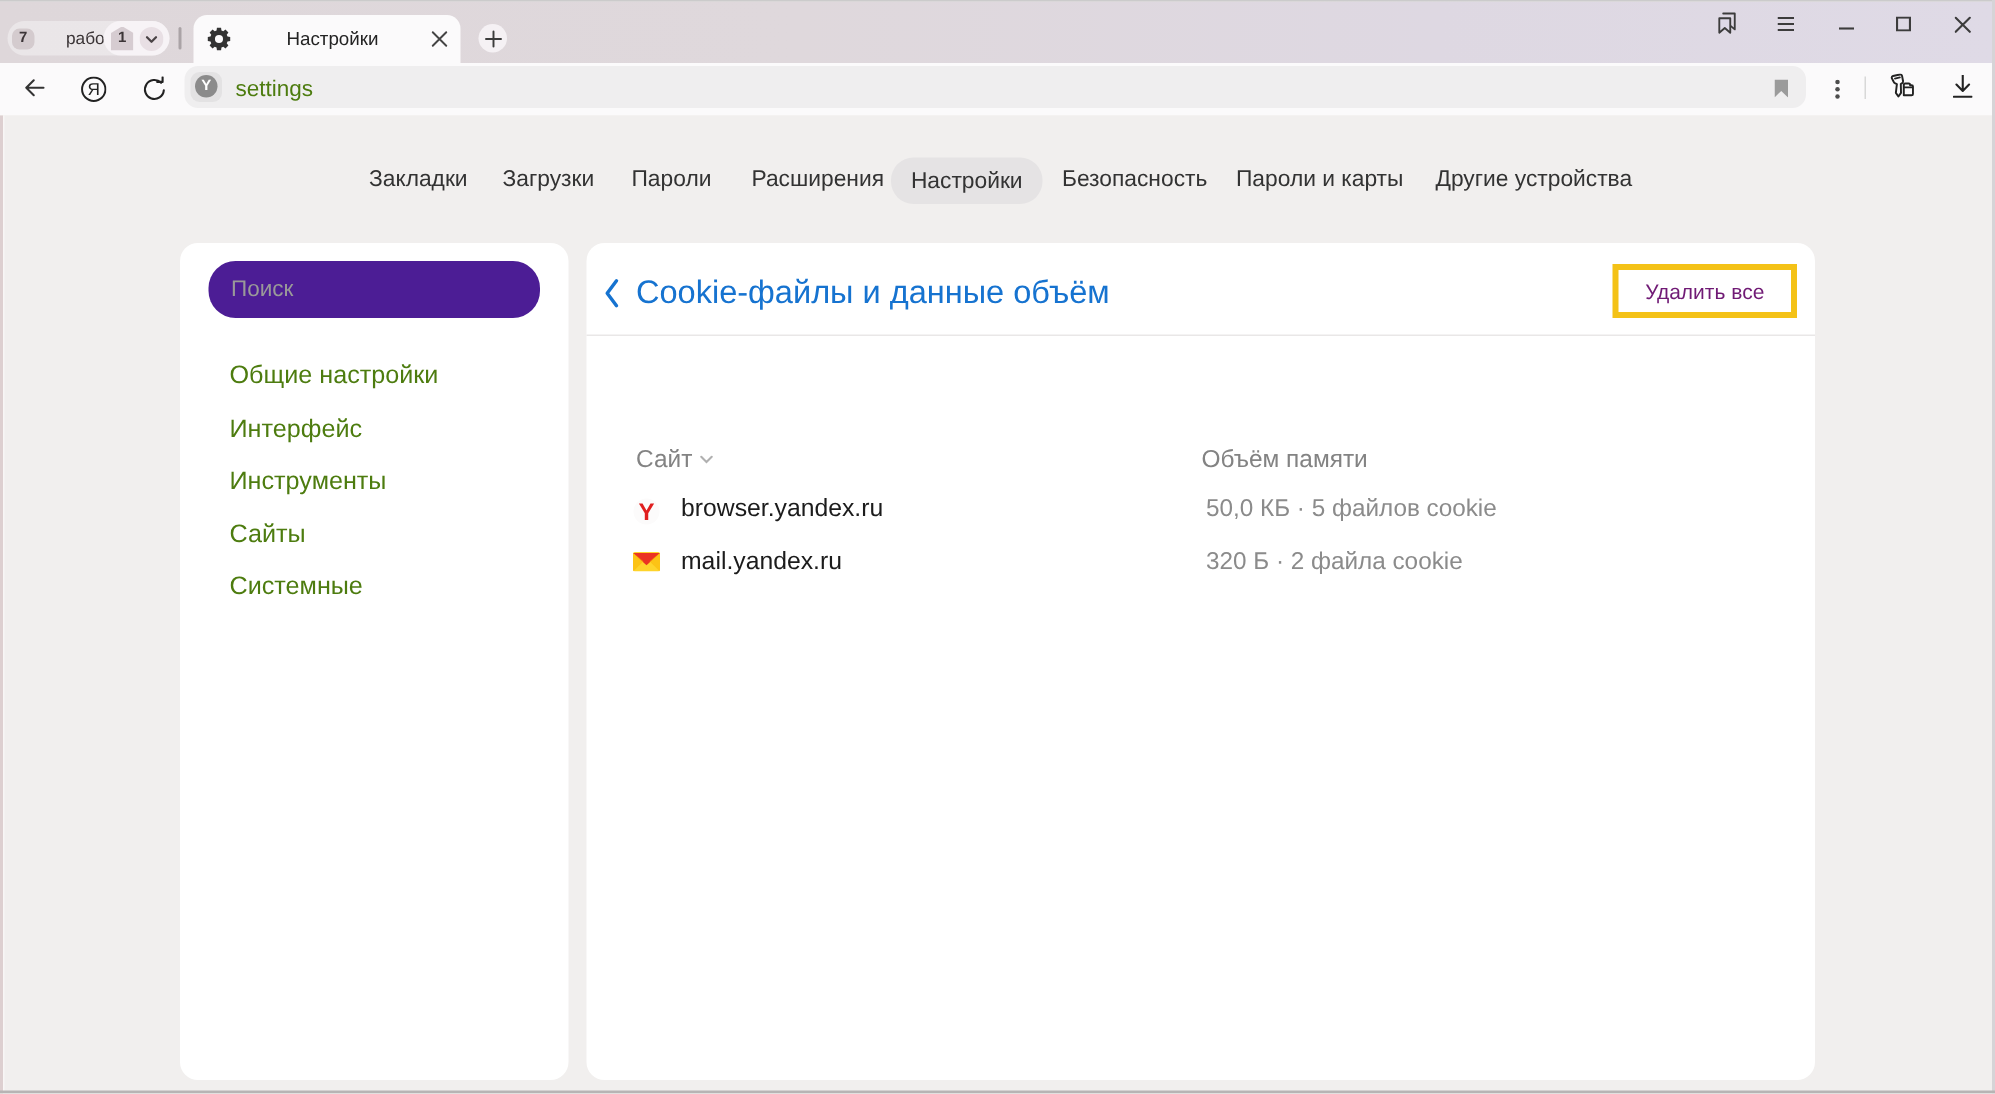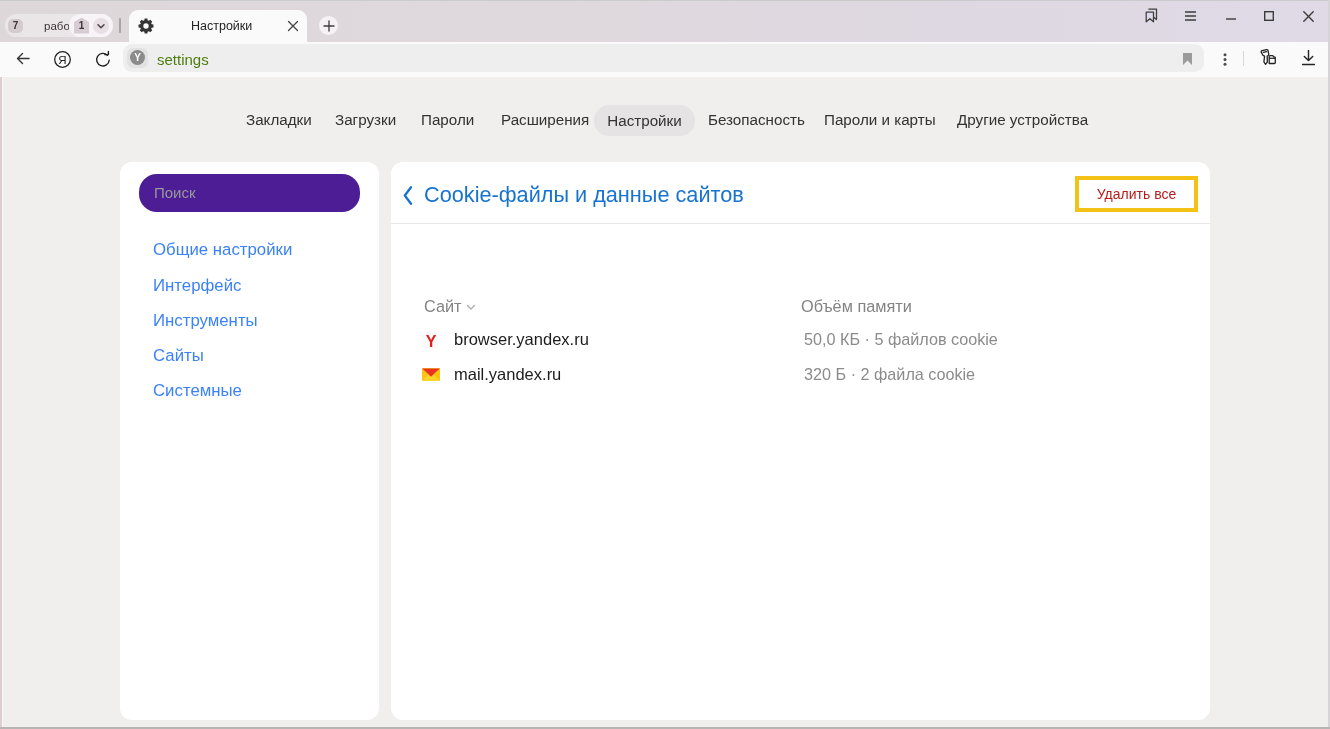--- a/index.html
+++ b/index.html
@@ -31,27 +31,27 @@
  color:#fff;font-size:10px;font-weight:bold;display:flex;align-items:center;justify-content:center}
 #addr{position:absolute;left:157px;top:9px;font-size:15px;color:#4d7c0f}
 
 #page{position:absolute;left:0;top:77px;width:1330px;height:652px;background:#f1efee}
 #nav{position:absolute;left:0;top:0;width:1208px;height:60px;font-size:15.2px;color:#333}
 #nav span{position:absolute;top:34px}
 #nav .sel{background:#e5e3e4;border-radius:15px;top:28px;padding:7px 0;text-align:center;width:101px}
 #sidebar{position:absolute;left:120px;top:85px;width:259px;height:558px;background:#fff;border-radius:12px}
 #search{position:absolute;left:19px;top:12px;width:221px;height:38px;border-radius:18px;background:#4c1d95}
 #search span{position:absolute;left:15px;top:10px;font-size:15px;color:#999}
-.sitem{position:absolute;left:33px;font-size:16.8px;color:#3b82f6}
+.sitem{position:absolute;left:33px;font-size:16.8px;color:#4d7c0f}
 #content{position:absolute;left:391px;top:85px;width:819px;height:558px;background:#fff;border-radius:12px}
 #chead{position:absolute;left:33px;top:20px;font-size:21.7px;color:#1673d0}
 #cback{position:absolute;left:11px;top:23px}
 #delbox{position:absolute;left:684px;top:14px;width:123px;height:36px;border:4px solid #f4c217;background:#fff;
  display:flex;align-items:center;justify-content:center}
-#delbox span{font-size:14px;color:#b91c1c}
+#delbox span{font-size:14px;color:#701a75}
 #cdiv{position:absolute;left:0;top:61px;width:819px;height:1px;background:#e9e7e7}
 #totmem{position:absolute;left:31px;top:86px;font-size:16px;font-weight:bold;color:#111}
 .ghdr{position:absolute;top:135px;font-size:16.3px;color:#838383}
 .rowtxt{position:absolute;font-size:16.5px;color:#1c1c1c}
 .rowval{position:absolute;font-size:16.2px;color:#8b8b8b}
 svg{display:block}
 </style></head>
 <body>
 <div id="topbar">
   <div id="tabgroup">
@@ -153,21 +153,21 @@
     <div class="sitem" style="top:78px">Общие настройки</div>
     <div class="sitem" style="top:114px">Интерфейс</div>
     <div class="sitem" style="top:149px">Инструменты</div>
     <div class="sitem" style="top:184px">Сайты</div>
     <div class="sitem" style="top:219px">Системные</div>
   </div>
   <div id="content">
     <svg id="cback" width="11" height="21" viewBox="0 0 11 21">
         <path d="M9 2.2 2.8 10.5 9 18.8" fill="none" stroke="#1673d0" stroke-width="2.3" stroke-linecap="round" stroke-linejoin="round"></path>
       </svg>
-    <div id="chead">Cookie-файлы и данные сайтов</div>
+    <div id="chead">Cookie-файлы и данные объём</div>
     <div id="delbox">
         <span>Удалить все</span>
       </div>
     <div id="cdiv"></div>
     <div class="ghdr" style="left:33px">Сайт <svg width="10" height="7" viewBox="0 0 10 7" style="display:inline-block;vertical-align:1px">
           <path d="M1.5 1.5 5 5l3.5-3.5" fill="none" stroke="#b0b0b0" stroke-width="1.4" stroke-linecap="round"></path>
         </svg></div>
     <div class="ghdr" style="left:410px">Объём памяти</div>
     <svg class="abs" style="left:31px;top:170px" width="18" height="18" viewBox="0 0 18 18">
         <circle cx="9" cy="9" r="8.7" fill="#fcfbfb"></circle>

